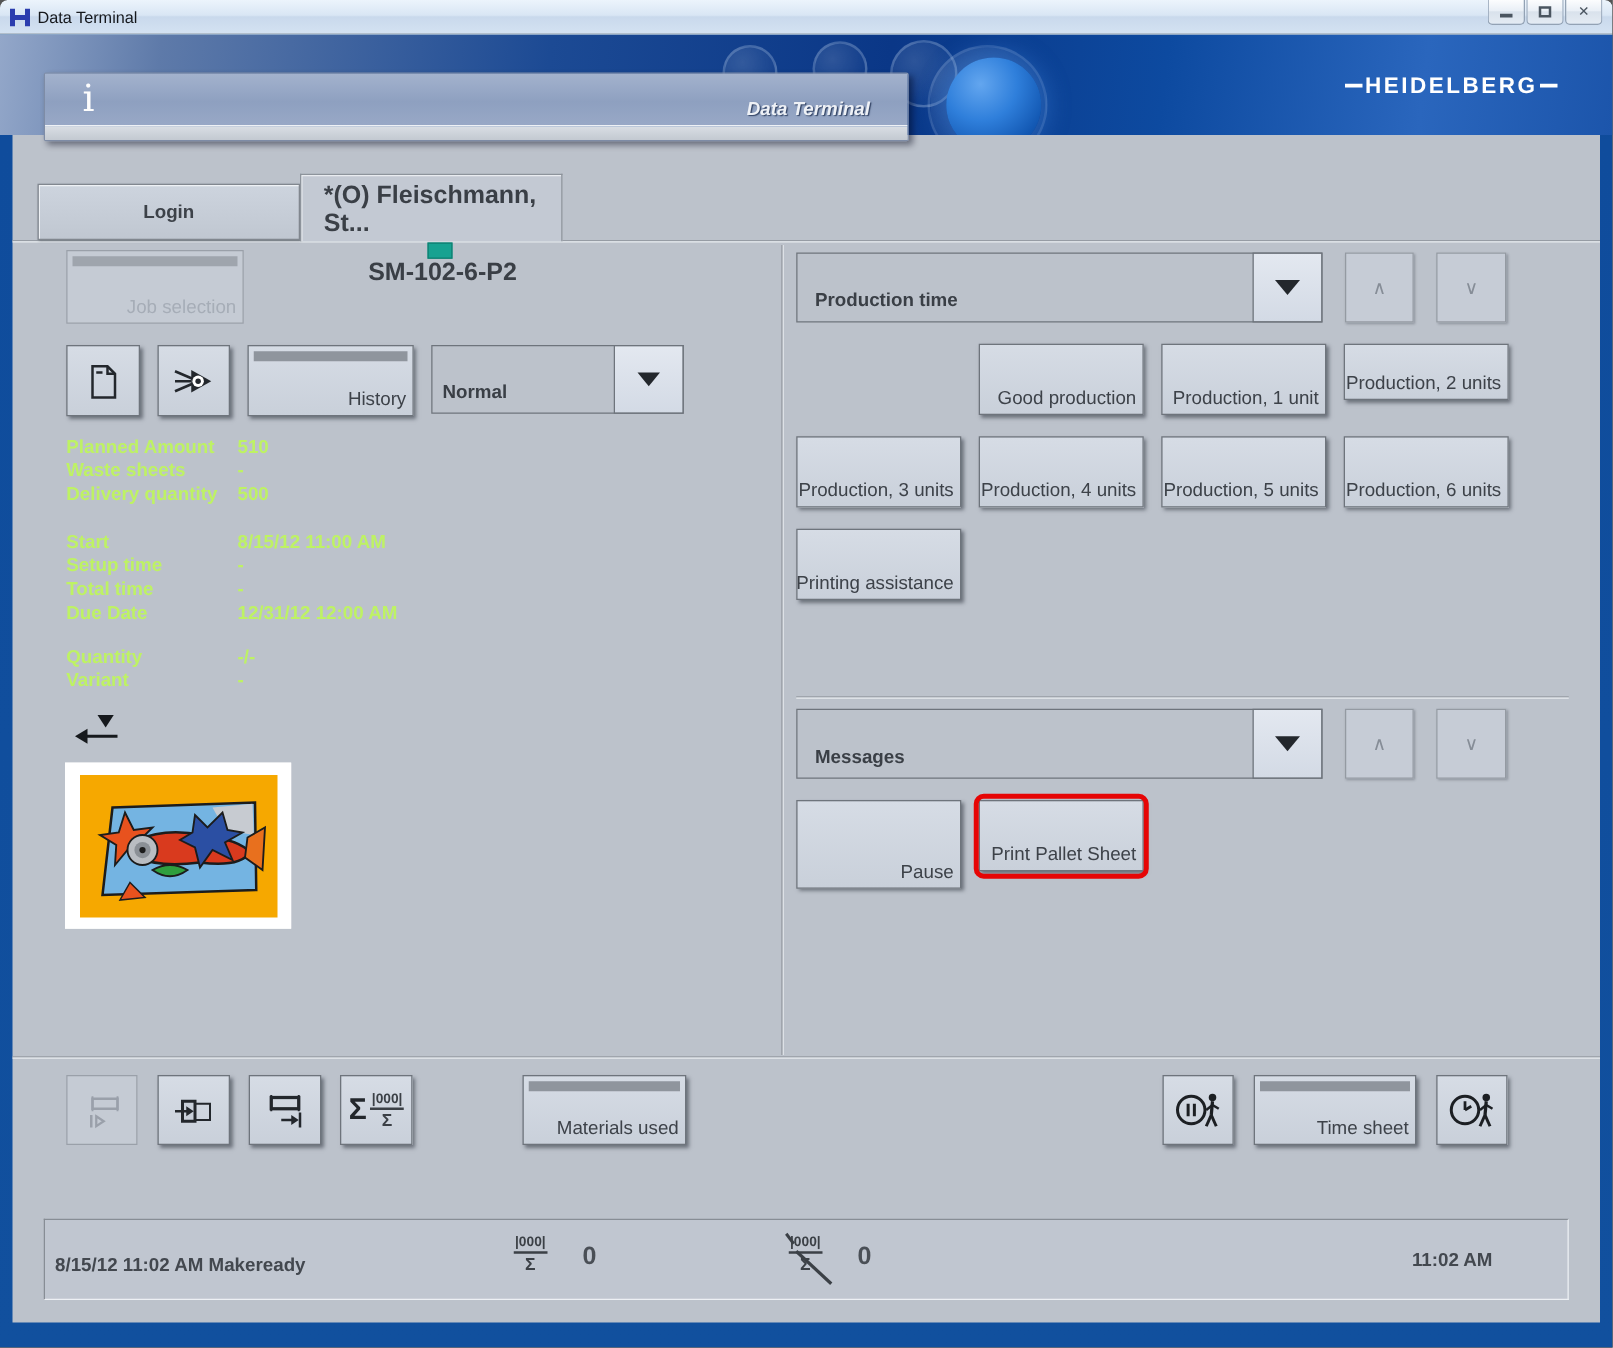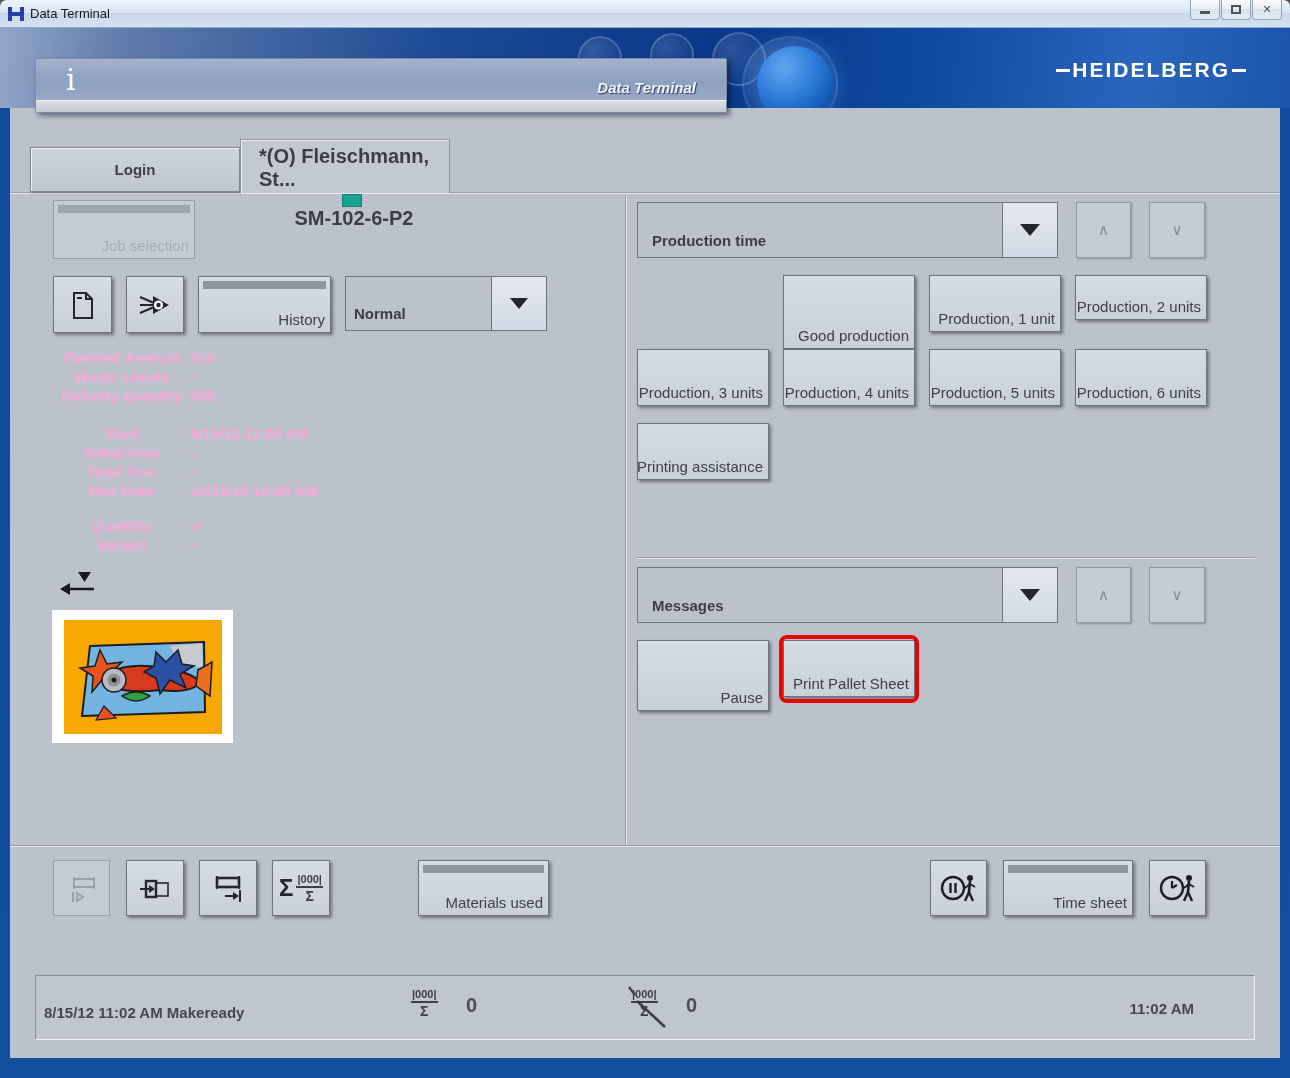--- a/index.html
+++ b/index.html
@@ -44,21 +44,21 @@
   .ring { position:absolute; border-radius:50%; border:2px solid rgba(220,235,255,.22);
           background:radial-gradient(circle at 35% 30%, rgba(255,255,255,.14), rgba(255,255,255,.03) 70%); }
   .sphere {
     position:absolute; border-radius:50%;
     background:radial-gradient(circle at 36% 28%, #63a6ef 0%, #2f7fdb 40%, #1257b2 75%, #0b3f93 100%);
     box-shadow:0 0 18px 6px rgba(70,140,230,.35);
   }
   
   .brand { position:absolute; top:58px; right:44px; z-index:2; display:flex; align-items:center; color:#fff; }
   .brand .bar { width:14px; height:3px; background:#fff; }
-  .brand .txt { font-size:21px; font-weight:bold; letter-spacing:2px; margin:0 2px; }
+  .brand .txt { font-size:18px; font-weight:bold; letter-spacing:2px; margin:0 2px; }
   
   .headerbar {
     position:absolute; left:35px; top:58px; width:692px; height:55px; z-index:3;
     box-shadow:3px 3px 5px rgba(0,5,25,.45);
     border:1px solid #7e8ca6; border-radius:2px;
   }
   .hb-main {
     position:absolute; inset:0 0 12px 0;
     background:linear-gradient(180deg,#a3b2cd 0%,#8ea0c0 55%,#98a8c6 100%);
     display:flex; align-items:center;
@@ -115,21 +115,21 @@
     box-shadow:1px 1px 2px rgba(30,35,45,.3);
     display:flex; align-items:center; justify-content:center;
     font-size:15px; color:#868d97; z-index:3;
   }
   
   .jobinfo {
     position:absolute; left:200px; top:202px; width:348px; height:56px;
     border:1px solid #6e747c; z-index:3; padding:5px 0 0 8px;
     font-size:17px; font-weight:bold; color:#383d44; line-height:23px;
   }
-  .stats { position:absolute; left:53px; z-index:3; font-size:15px; font-weight:bold; color:#f9a8d4;text-align:center; }
+  .stats { position:absolute; left:53px; z-index:3; font-size:15px; font-weight:bold; color:#bef264; }
   .stats .row { display:flex; height:19px; align-items:center; }
   .stats .sl { width:137px; }
   
   .thumb { position:absolute; left:52px; top:610px; width:181px; height:133px; background:#fff; z-index:3; }
   .diricon { position:absolute; left:58px; top:570px; z-index:3; }
   
   .redbox {
     position:absolute; left:779px; top:635px; width:140px; height:68px;
     border:4px solid #e60505; border-radius:8px; z-index:5; pointer-events:none;
   }
@@ -321,21 +321,21 @@
         <span class="tri-down"></span>
       </span>
   </div>
   <div class="udbtn" style="left:1076px; top:202px; width:55px; height:56px;">
       <span>∧</span>
     </div>
   <div class="udbtn" style="left:1149px; top:202px; width:56px; height:56px;">
       <span>∨</span>
     </div>
 
-  <div class="btn" style="left:783px; top:275px; width:132px; height:74px;text-decoration:underline;">
+  <div class="btn" style="left:783px; top:275px; width:132px; height:57px;text-decoration:underline;">
       <span class="lbl">Good production</span>
     </div>
   <div class="btn" style="left:929px; top:275px; width:132px; height:57px;padding-left:48px;">
       <span class="lbl">Production, 1 unit</span>
     </div>
   <div class="btn" style="left:1075px; top:275px; width:132px; height:45px;">
       <span class="lbl">Production, 2 units</span>
     </div>
   <div class="btn" style="left:637px; top:349px; width:132px; height:57px;">
       <span class="lbl">Production, 3 units</span>

